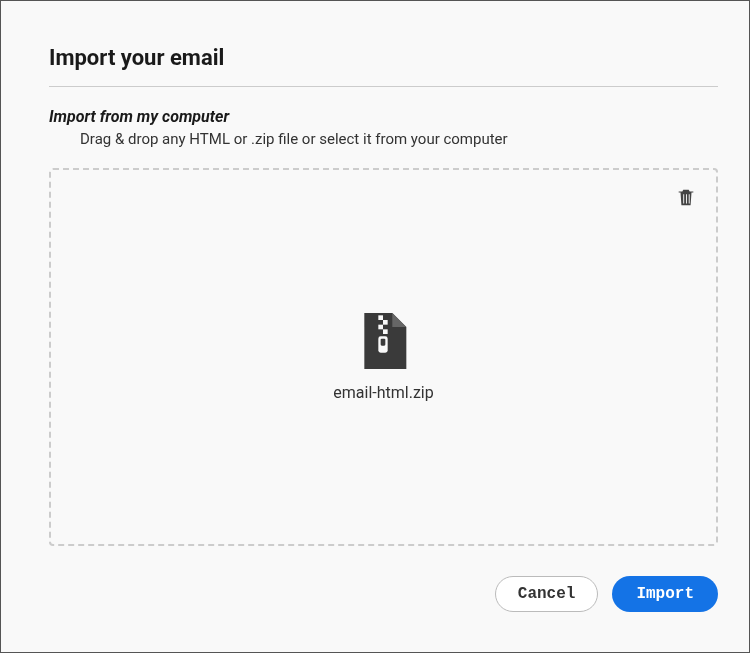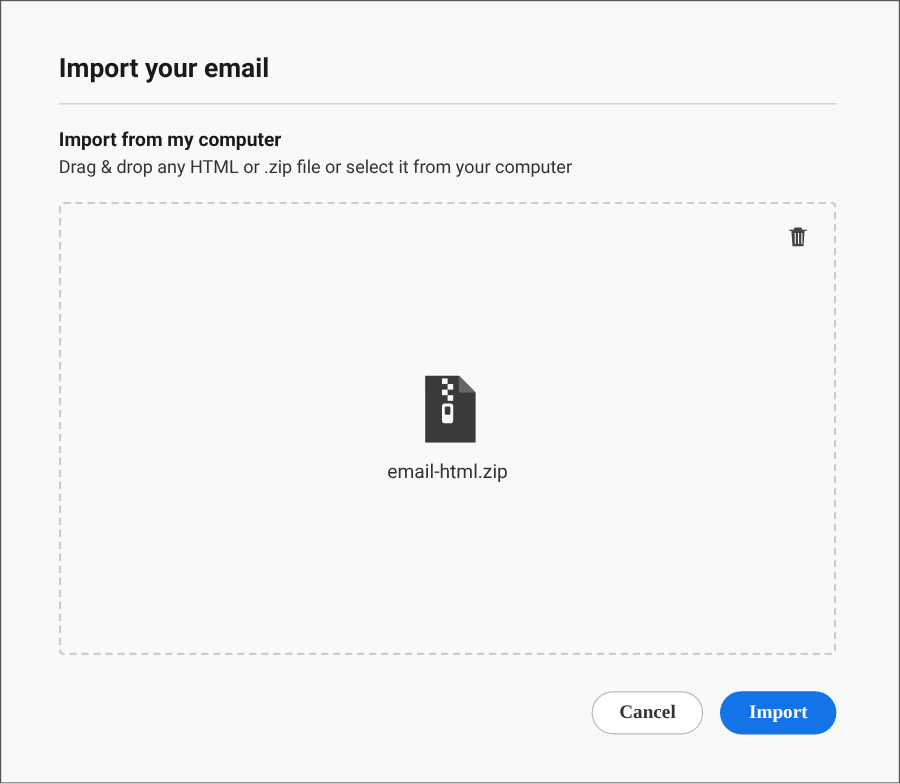--- a/index.html
+++ b/index.html
@@ -11,45 +11,47 @@
       font-family: -apple-system, BlinkMacSystemFont, "Segoe UI", Roboto, Helvetica, Arial, sans-serif;
       background: #fff;
       width: 750px;
       height: 653px;
     }
     .modal {
       width: 750px;
       height: 653px;
       border: 1px solid #555;
       background: #f9f9f9;
-      padding: 44px 52px 40px 48px;
+      padding: 44px 31px 40px 48px;
       display: flex;
       flex-direction: column;
     }
     .page-title {
       font-size: 22px;
       font-weight: 700;
       color: #1a1a1a;
       margin-bottom: 16px;
     }
     .divider {
       border: none;
       border-top: 1px solid #ccc;
       margin-bottom: 20px;
     }
     .section-title {
       font-size: 16px;
       font-weight: 700;
       color: #1a1a1a;
       margin-bottom: 4px;
+      font-style: italic;
     }
     .section-desc {
       font-size: 15px;
       color: #333;
       margin-bottom: 20px;
+      margin-left: 31px;
     }
     .dropzone {
       position: relative;
       border: 2px dashed #ccc;
       border-radius: 4px;
       flex: 1;
       display: flex;
       flex-direction: column;
       align-items: center;
       justify-content: center;
@@ -88,21 +90,21 @@
       justify-content: flex-end;
       gap: 14px;
       margin-top: 30px;
     }
     .btn {
       font-size: 16px;
       font-weight: 600;
       padding: 8px 22px;
       border-radius: 20px;
       cursor: pointer;
-      font-family: Liberation Serif, serif;
+      font-family: Liberation Mono, monospace;
     }
     .btn-secondary {
       background: #fff;
       color: #333;
       border: 1.5px solid #bbb;
     }
     .btn-primary {
       background: #1473e6;
       color: #ffffff;
       border: none;

